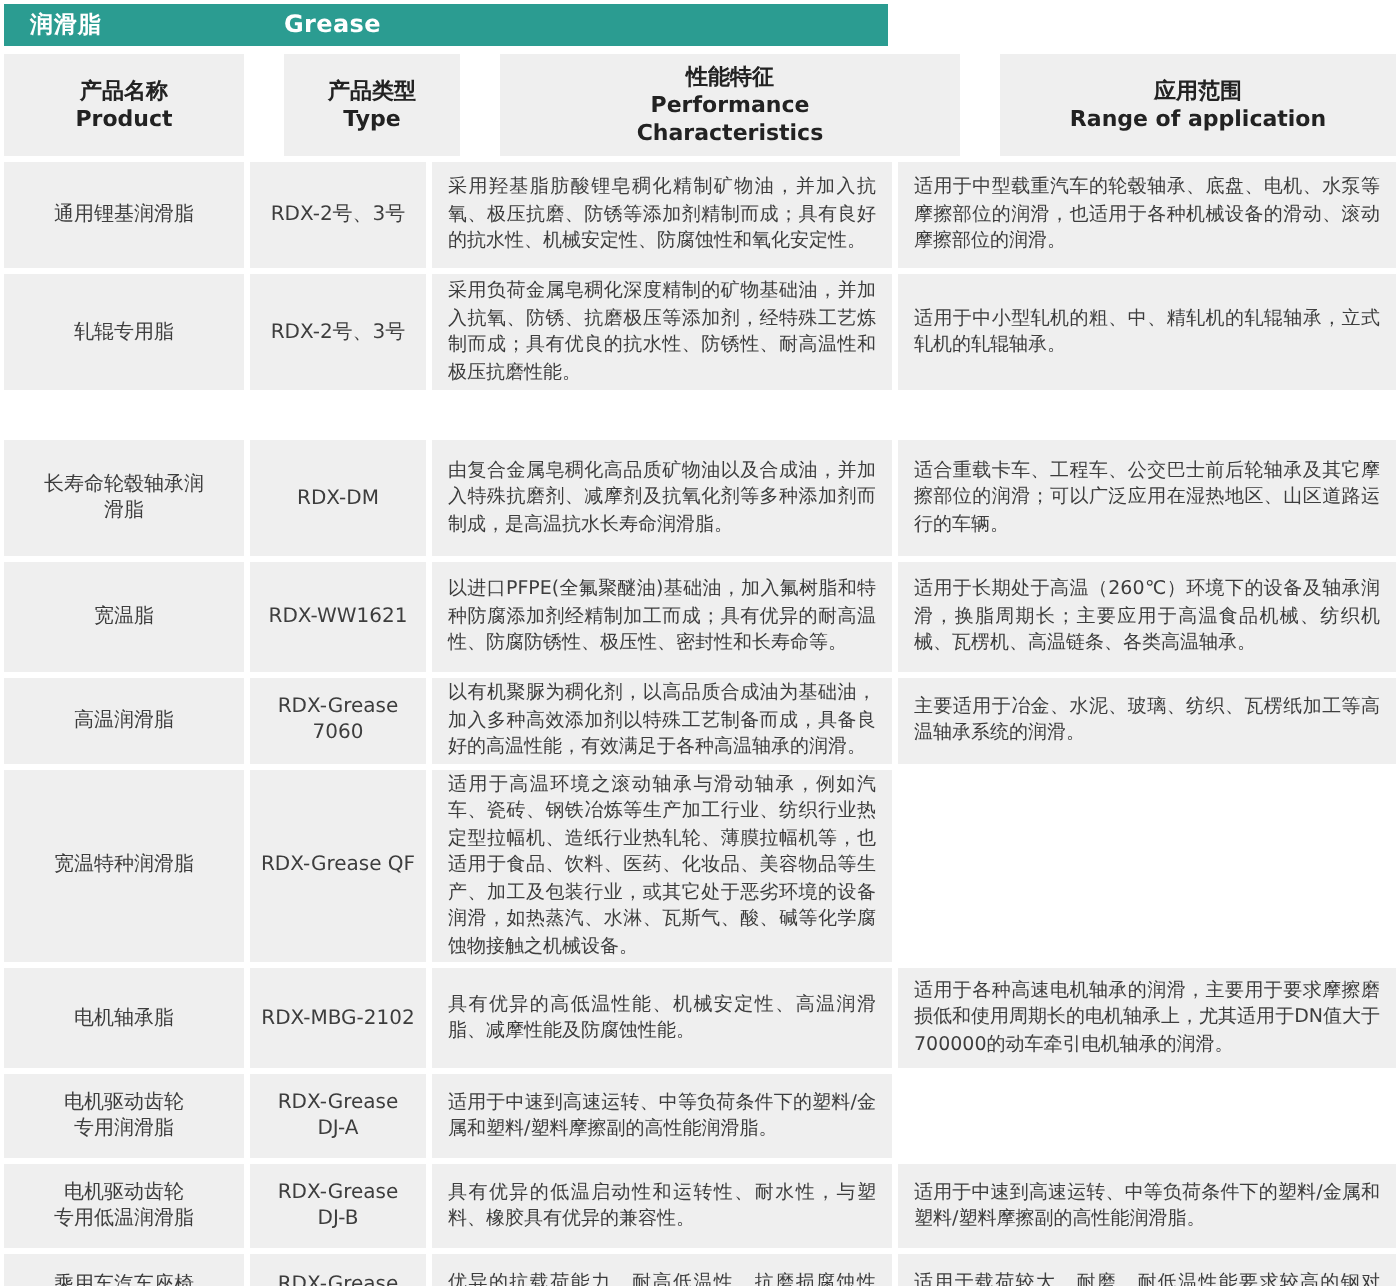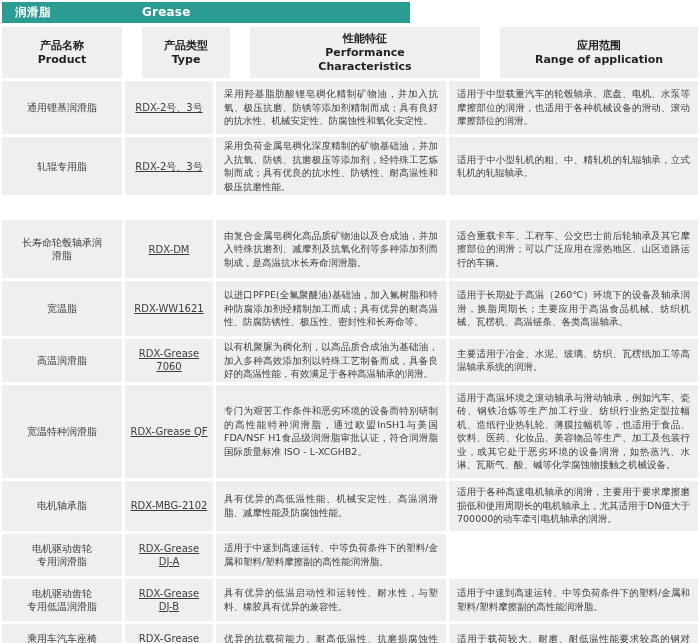--- a/index.html
+++ b/index.html
@@ -6,21 +6,21 @@
   body{
     width:700px;
     font-family:"DejaVu Sans","Liberation Sans",sans-serif;
     -webkit-font-smoothing:antialiased;
   }
   .page{padding:2px;box-sizing:border-box;width:700px;}
 
   
   .banner{
     position:relative;
-    width:408px;height:21px;
+    width:442px;height:21px;
     background:#2b9c91;
     margin-bottom:4px;
   }
   .banner .t-cn{
     position:absolute;left:13px;top:0;
     line-height:21px;color:#ffffff;
     font-size:11.5px;font-weight:bold;letter-spacing:.5px;
   }
   .banner .t-en{
     position:absolute;left:140px;top:0;
@@ -66,21 +66,20 @@
 
   .c-product{
     font-size:10px;line-height:13px;
     text-align:center;white-space:pre-line;
     padding:3px 16px;
   }
   .c-type{
     font-size:10px;line-height:13px;
     text-align:center;white-space:pre-line;
     padding:3px 2px;
-    text-decoration:underline;
   }
   .c-text{
     align-items:flex-start;
     font-size:9.5px;line-height:13.5px;
     text-align:justify;
     padding:1px 8px;
     justify-content:center;
   }
   .c-text .inner{width:100%;}
 </style>
@@ -169,23 +168,20 @@
     </div>
     <div class="cell c-text">
       <div class="inner">主要适用于冶金、水泥、玻璃、纺织、瓦楞纸加工等高温轴承系统的润滑。</div>
     </div>
   </div>
 
   <div class="grid-row trow">
     <div class="cell c-product">宽温特种润滑脂</div>
     <div class="cell c-type">RDX-Grease QF</div>
     <div class="cell c-text">
-      <div class="inner">专门为艰苦工作条件和恶劣环境的设备而特别研制的高性能特种润滑脂，通过欧盟InSH1与美国FDA/NSF H1食品级润滑脂审批认证，符合润滑脂国际质量标准 ISO - L-XCGHB2。</div>
-    </div>
-    <div class="cell c-text">
       <div class="inner">适用于高温环境之滚动轴承与滑动轴承，例如汽车、瓷砖、钢铁冶炼等生产加工行业、纺织行业热定型拉幅机、造纸行业热轧轮、薄膜拉幅机等，也适用于食品、饮料、医药、化妆品、美容物品等生产、加工及包装行业，或其它处于恶劣环境的设备润滑，如热蒸汽、水淋、瓦斯气、酸、碱等化学腐蚀物接触之机械设备。</div>
     </div>
   </div>
 
   <div class="grid-row trow">
     <div class="cell c-product">电机轴承脂</div>
     <div class="cell c-type">RDX-MBG-2102</div>
     <div class="cell c-text">
       <div class="inner">具有优异的高低温性能、机械安定性、高温润滑脂、减摩性能及防腐蚀性能。</div>
     </div>

